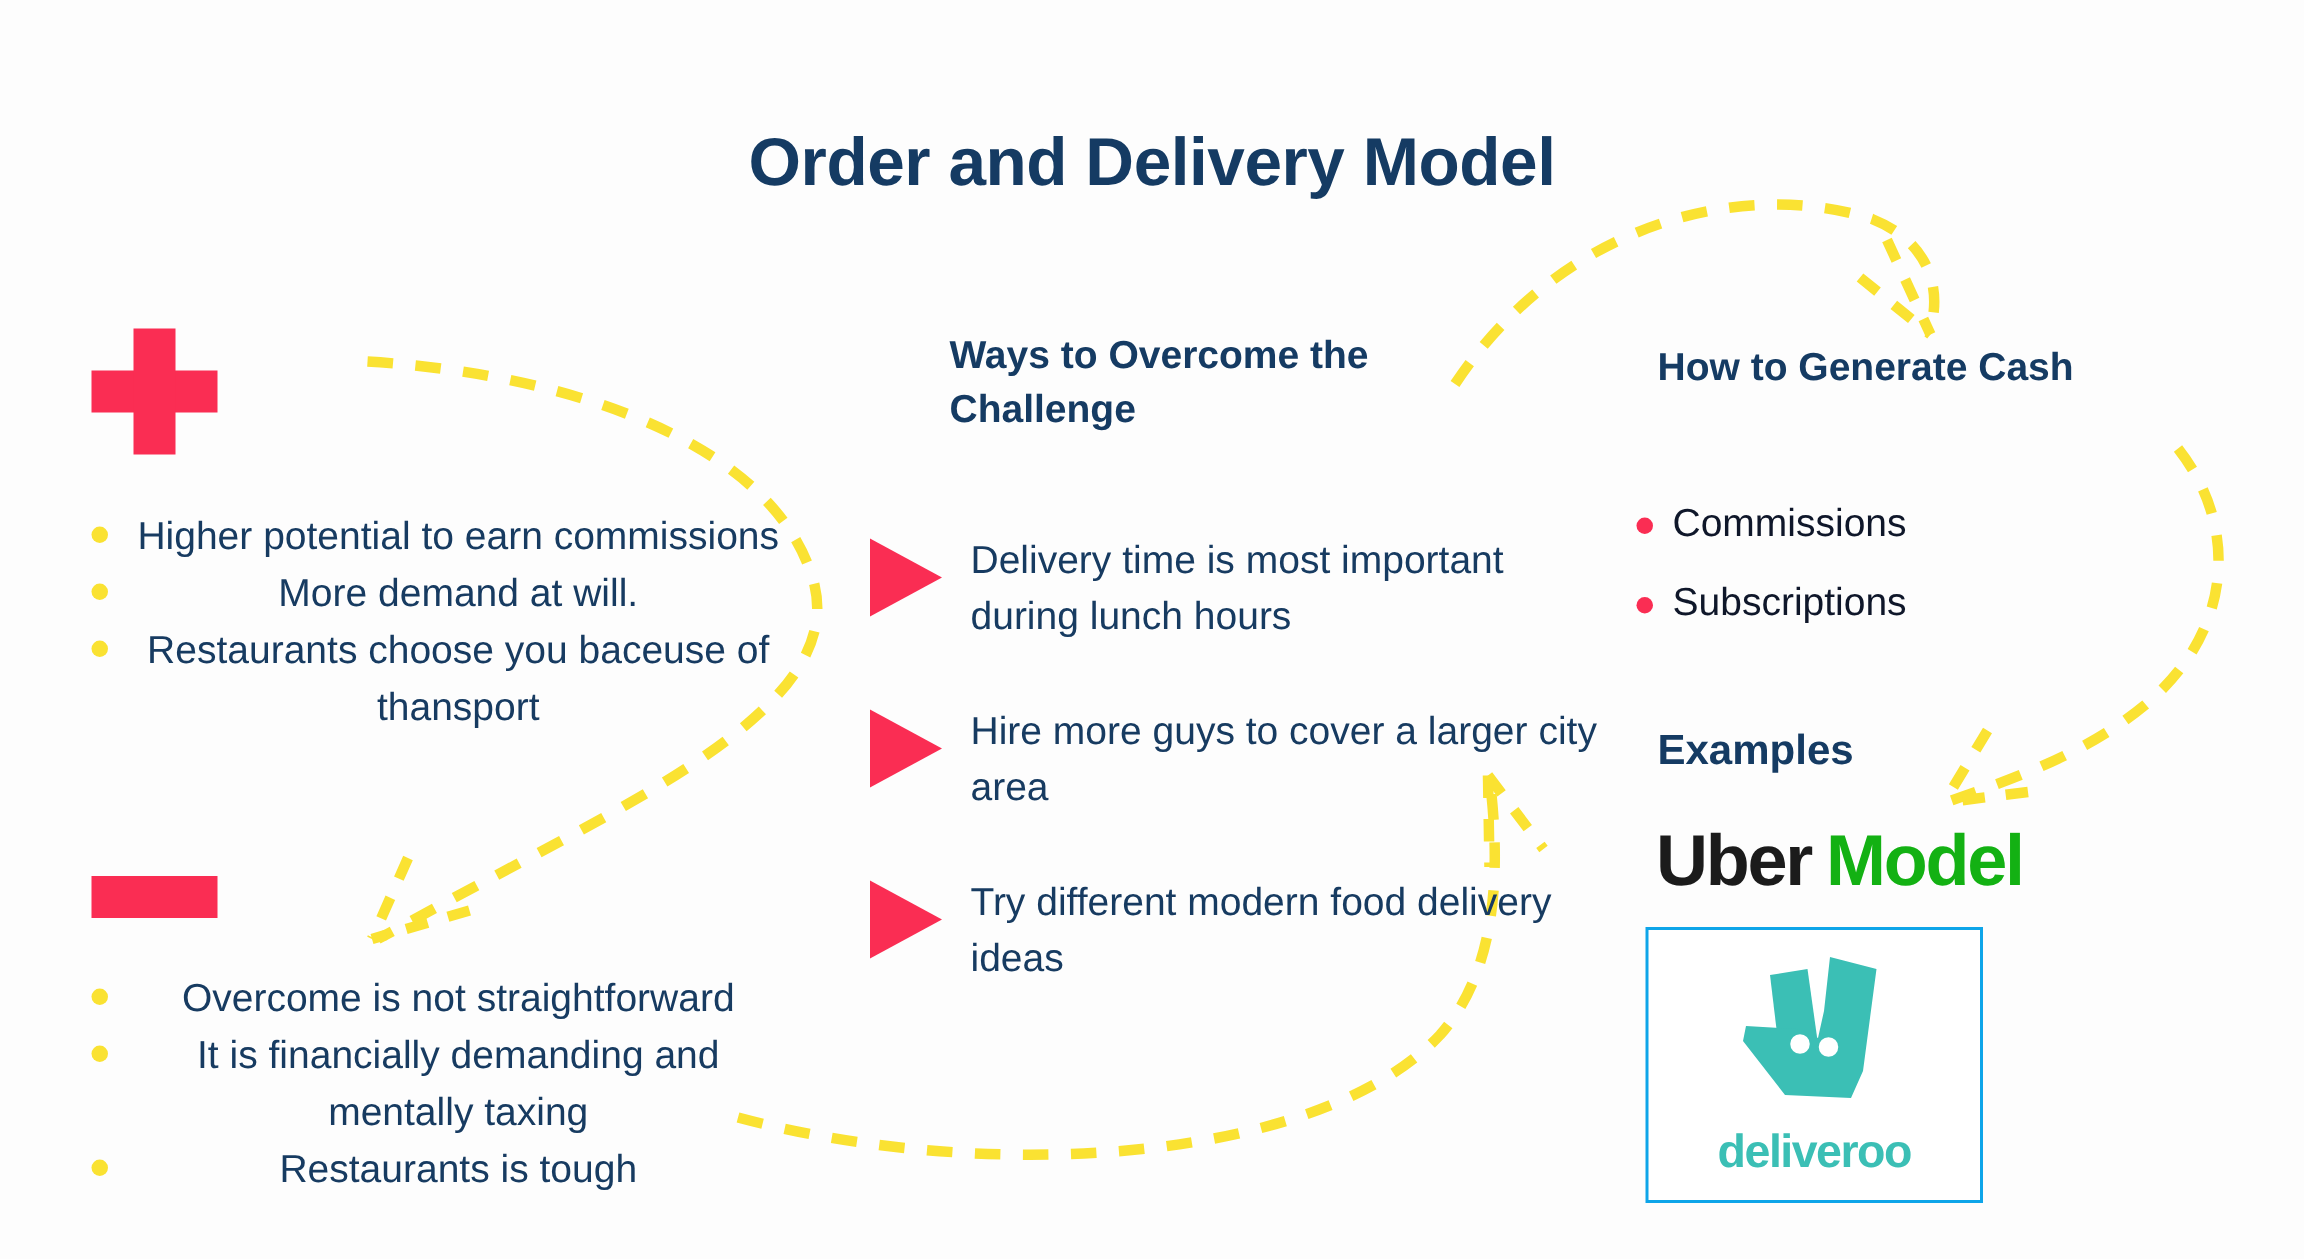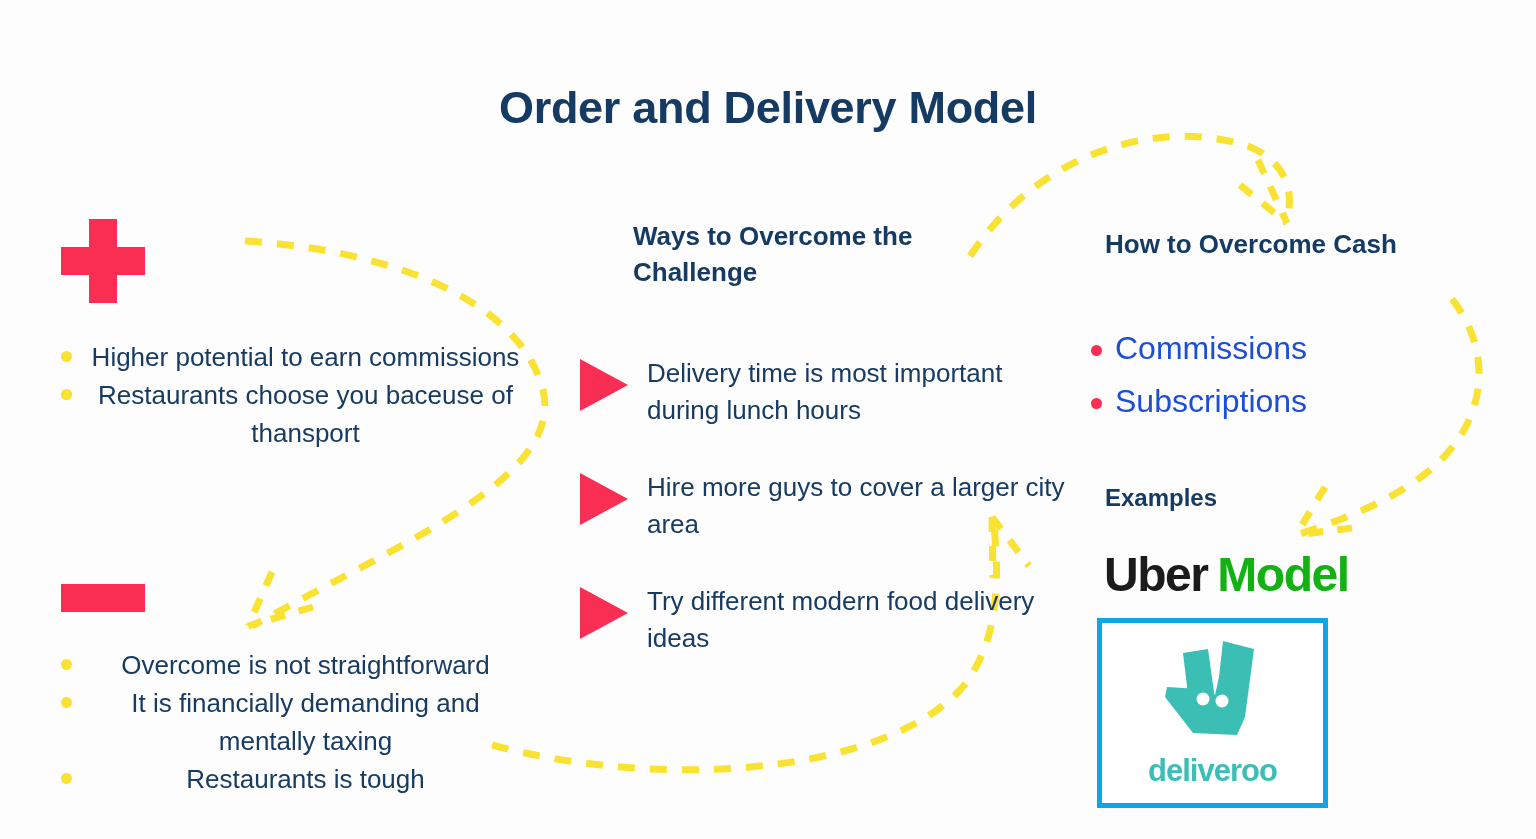--- a/index.html
+++ b/index.html
@@ -67,46 +67,46 @@
   }
 
   
   .right-heading{
     position:absolute;left:1105px;top:229px;
     font-size:26px;font-weight:bold;color:#153b63;
   }
   .right-list{position:absolute;left:1088px;top:322px;width:330px;}
   .right-list .li{
     position:relative;padding-left:27px;
-    font-size:32px;line-height:53px;color:#1d4ed8;
+    font-size:26px;line-height:53px;color:#0f172a;
   }
   .right-list .li .dot{
     position:absolute;left:3px;top:23px;
     width:11px;height:11px;border-radius:50%;
     background:#fa2d53;
   }
 
   .examples-heading{
     position:absolute;left:1105px;top:484px;
-    font-size:24px;font-weight:bold;color:#153b63;
+    font-size:28px;font-weight:bold;color:#153b63;
   }
 
   
   .ubereats{
     position:absolute;left:1104px;top:551px;
     font-size:48px;font-weight:bold;letter-spacing:-1.5px;
     line-height:1;white-space:nowrap;
   }
   .ubereats .uber{color:#1b1b1b;}
   .ubereats .eats{color:#13b113;margin-left:10px;}
 
   
   .deliveroo-card{
     position:absolute;left:1097px;top:618px;width:221px;height:180px;
-    background:#ffffff;border:5px solid #0ea5e9;
+    background:#ffffff;border:2px solid #0ea5e9;
     overflow:hidden;
   }
   .deliveroo-mark{position:absolute;left:50%;top:14px;transform:translateX(-50%);}
   .deliveroo-word{
     position:absolute;left:0;right:0;bottom:14px;
     text-align:center;
     font-size:31px;font-weight:bold;letter-spacing:-1px;
     color:#3bbfb5;
   }
 </style>
@@ -143,20 +143,21 @@
     <div class="v"></div>
   </div>
 
   <div class="left-list pros">
     <div class="li">
       <span class="dot"></span>
       <span>Higher potential to earn commissions</span>
     </div>
     <div class="li">
       <span class="dot"></span>
+      <span>More demand at will.</span>
     </div>
     <div class="li">
       <span class="dot"></span>
       <span>Restaurants choose you baceuse of thansport</span>
     </div>
   </div>
 
   <div class="minus-icon"></div>
 
   <div class="left-list cons">
@@ -184,21 +185,21 @@
     <div class="mid-item">
       <span class="tri"></span>
       <span class="txt">Hire more guys to cover a larger city area</span>
     </div>
     <div class="mid-item">
       <span class="tri"></span>
       <span class="txt">Try different modern food delivery ideas</span>
     </div>
   </div>
 
-  <div class="right-heading">How to Overcome Cash</div>
+  <div class="right-heading">How to Generate Cash</div>
 
   <div class="right-list">
     <div class="li">
       <span class="dot"></span>
       <span>Commissions</span>
     </div>
     <div class="li">
       <span class="dot"></span>
       <span>Subscriptions</span>
     </div>

